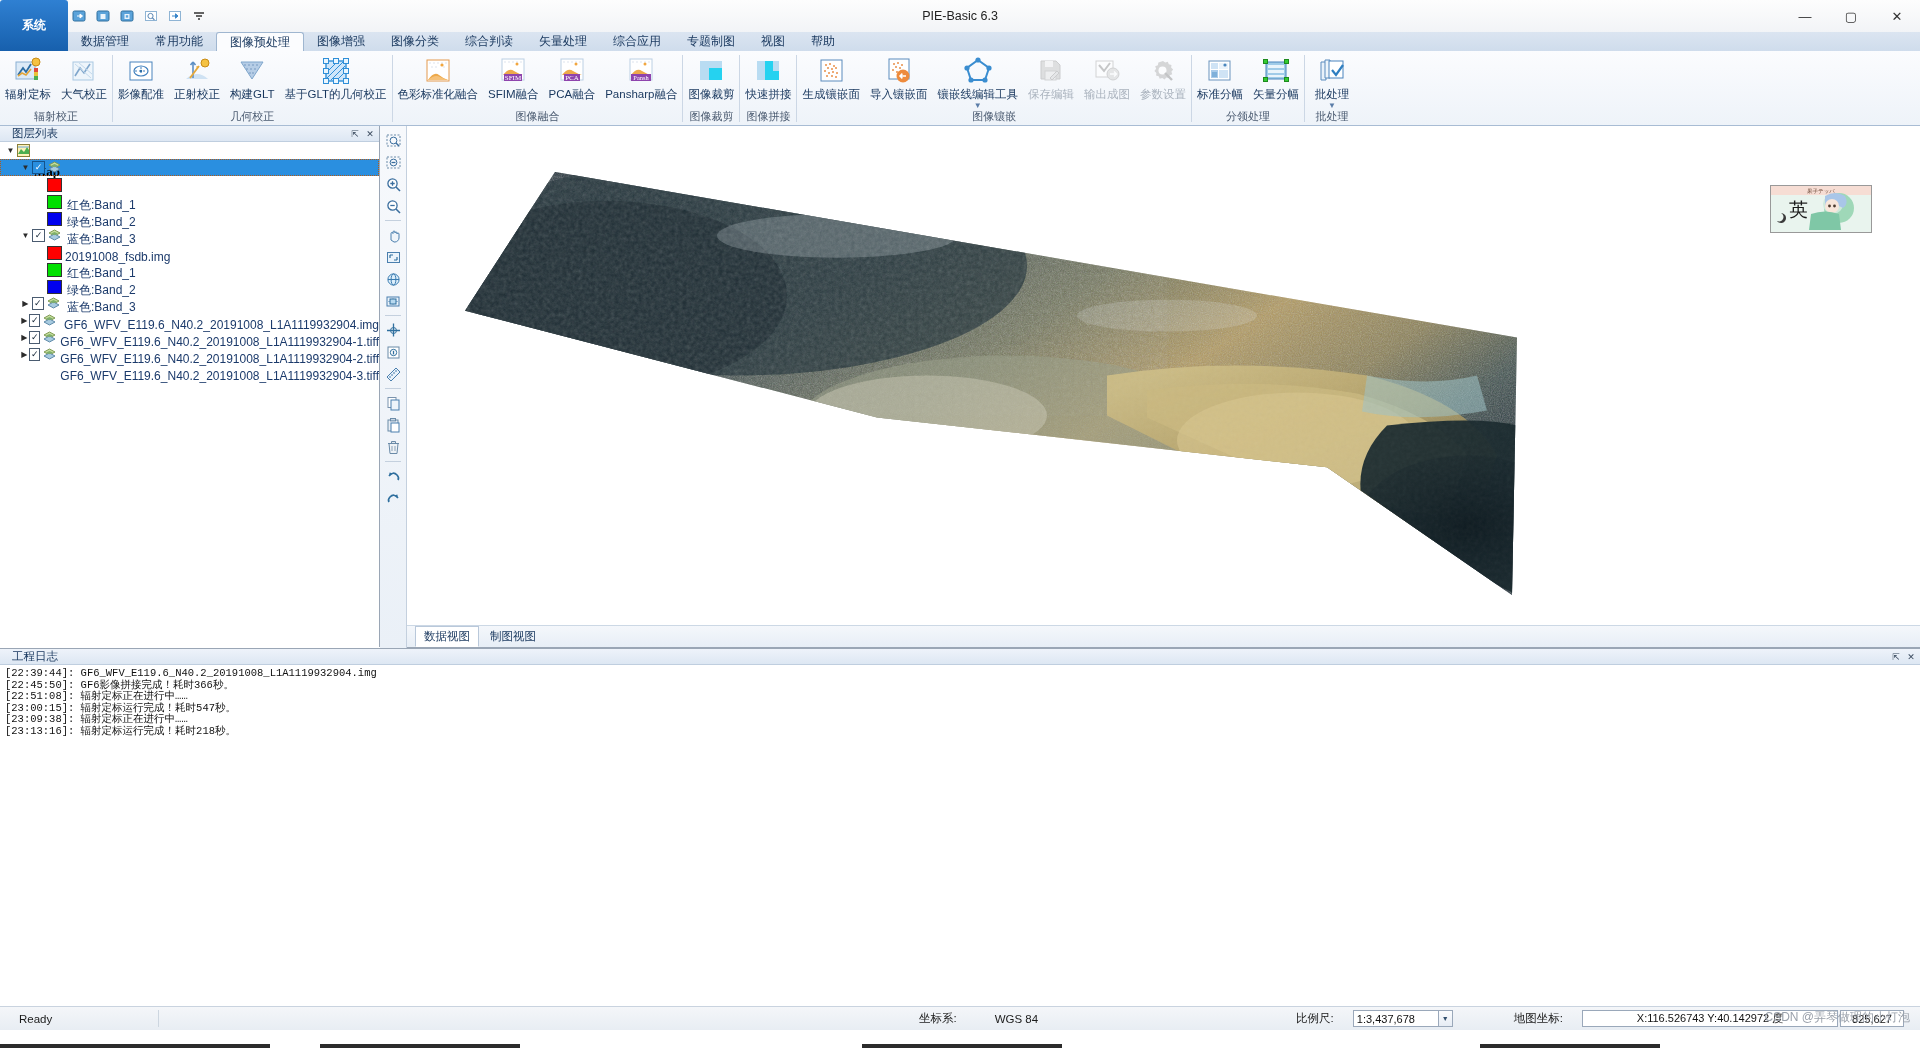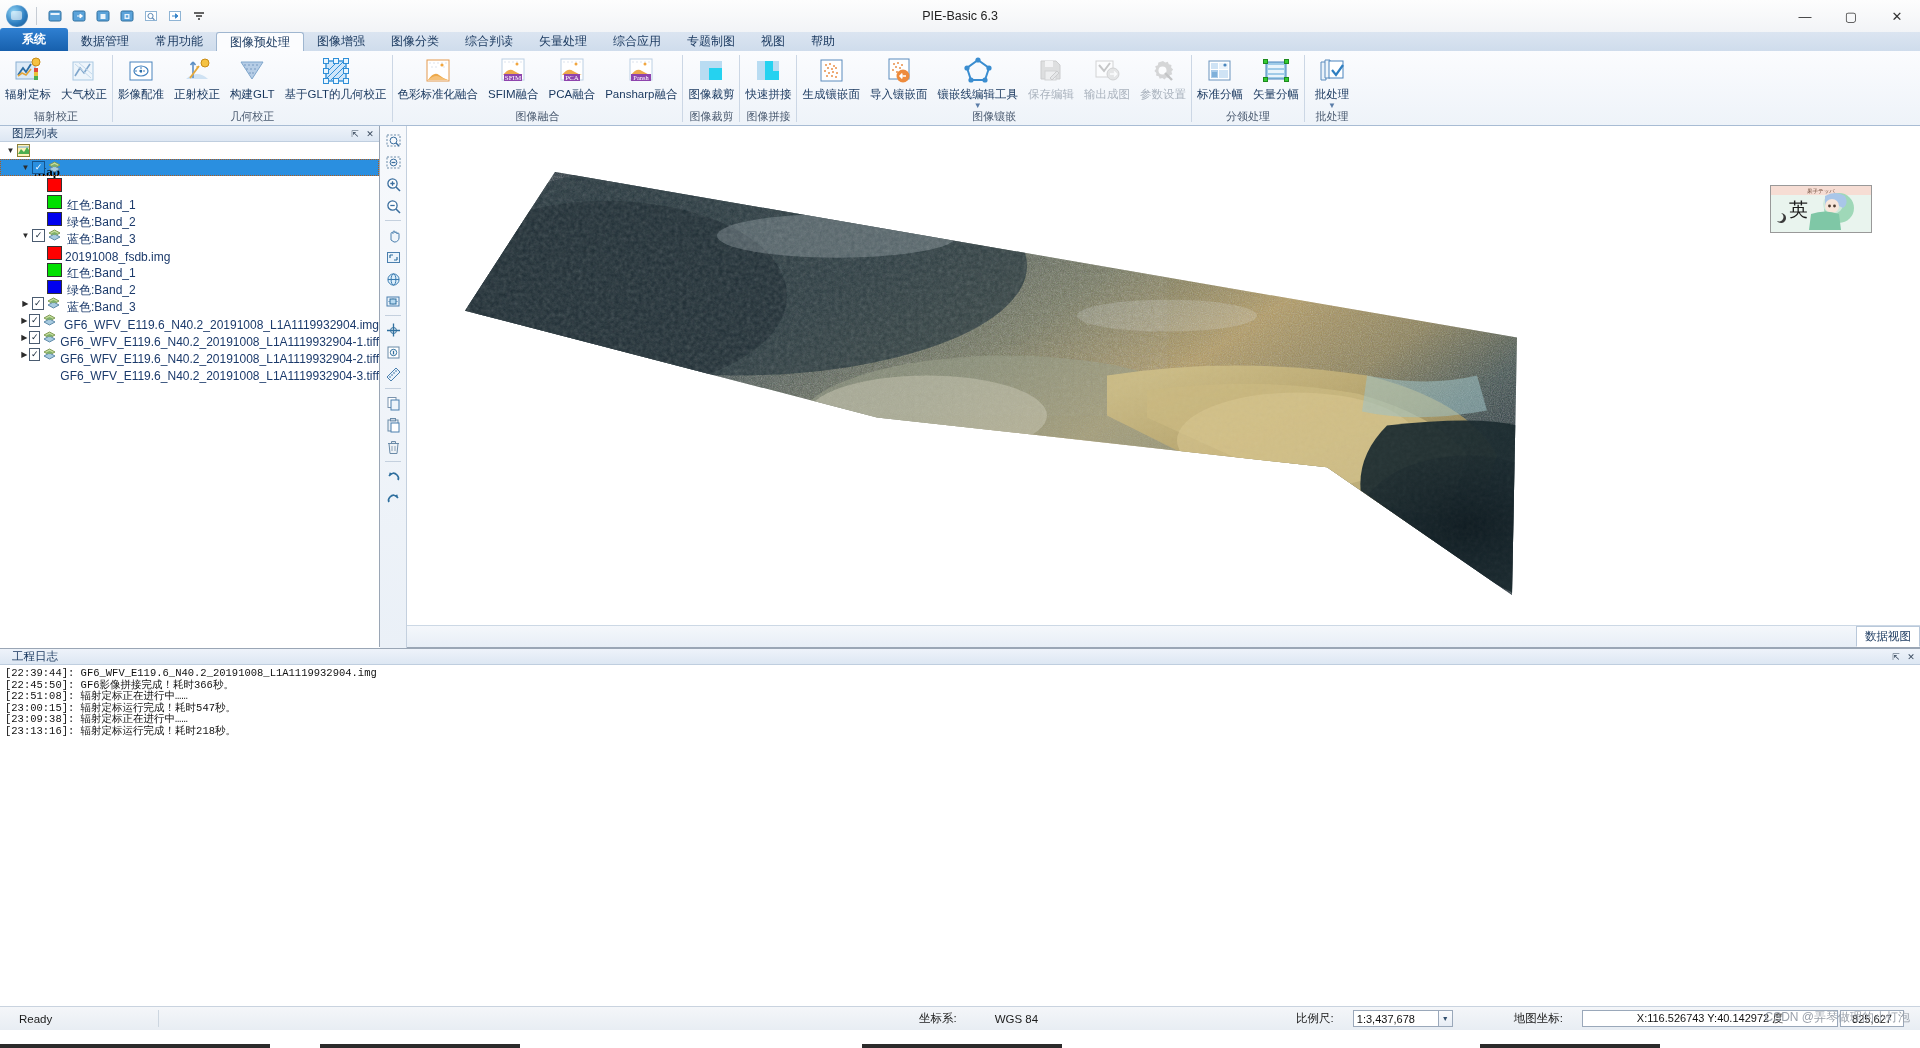--- a/index.html
+++ b/index.html
@@ -39,21 +39,21 @@
     position:absolute;left:0;top:32px;width:1920px;height:19px;
     background:linear-gradient(#dbe5f1,#cfdcec);
     border-bottom:1px solid #9fb6d0;
     display:flex;align-items:flex-end;font-size:12px;
   }
   .tab{
     height:19px;line-height:19px;padding:0 13px;color:#17365d;cursor:default;white-space:nowrap;
   }
   .tab.system{
     background:linear-gradient(#2f80d2,#1760ad);color:#fff;font-weight:bold;
-    border-top-left-radius:3px;border-top-right-radius:3px;padding:2px 22px;
+    border-top-left-radius:3px;border-top-right-radius:3px;padding:16px 22px;
   }
   .tab.active{
     background:#fbfcfe;border:1px solid #9fb6d0;border-bottom:1px solid #fbfcfe;
     border-top-left-radius:3px;border-top-right-radius:3px;
     height:18px;line-height:18px;margin-bottom:-1px;color:#17365d;
   }
 
   
   .ribbon{
     position:absolute;left:0;top:51px;width:1920px;height:74px;
@@ -115,21 +115,21 @@
     display:flex;flex-direction:column;align-items:center;padding-top:3px;gap:0px;
   }
   .vt{width:22px;height:22px;display:flex;align-items:center;justify-content:center;border-radius:2px;}
   .vtsep{width:16px;height:1px;background:#c4d0de;margin:3px 0;}
   .canvas{
     position:absolute;left:27px;top:0;right:0;bottom:22px;background:#fff;overflow:hidden;
   }
   .tabsbot{
     position:absolute;left:27px;bottom:0;height:21px;right:0;
     background:linear-gradient(#f4f7fb,#e7eef6);border-top:1px solid #ccd8e5;
-    display:flex;align-items:flex-end;padding-left:8px;gap:2px;flex-direction:column;
+    display:flex;align-items:flex-end;padding-left:8px;gap:2px;
   }
   .vtab{font-size:11.5px;color:#17365d;padding:2px 8px;border:1px solid transparent;}
   .vtab.active{background:#fff;border:1px solid #b9c8da;border-bottom-color:#fff;}
 
   
   .avatar{
     position:absolute;right:48px;top:59px;width:100px;height:46px;background:#fff;
     border:1px solid #999;overflow:hidden;
   }
 

